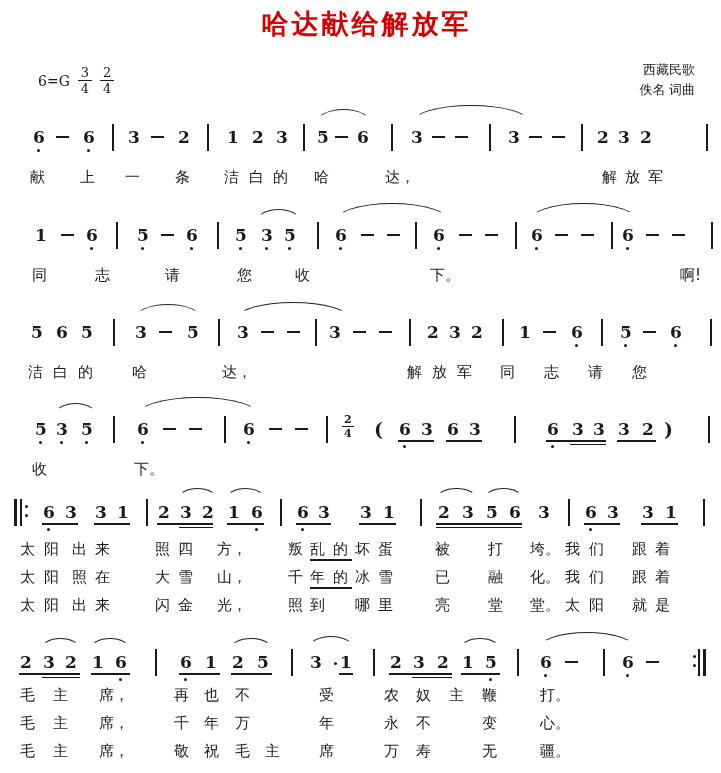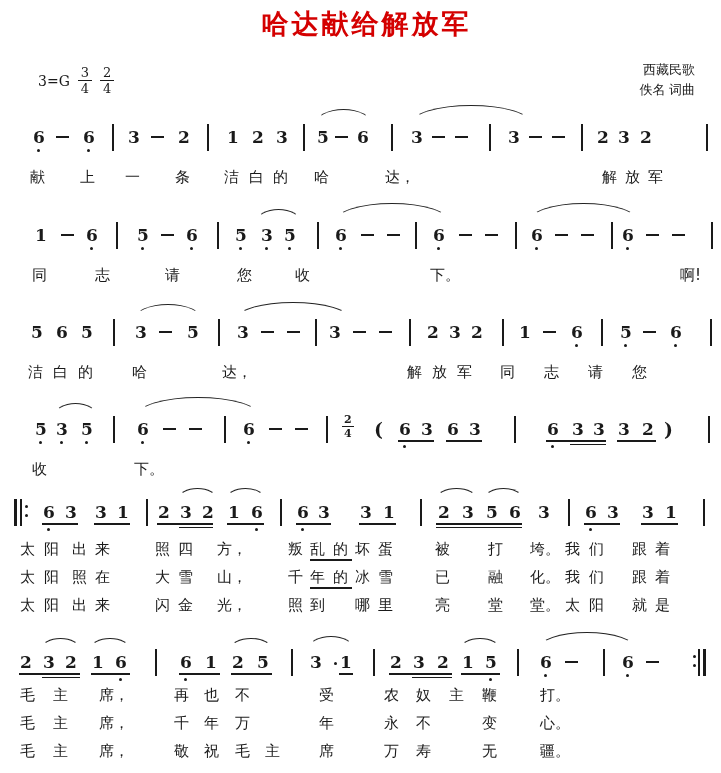--- a/index.html
+++ b/index.html
@@ -32,21 +32,21 @@
   .its .d{display:block;padding-top:1px;}
   .rbar{position:absolute;background:#1a1a1a;}
 </style>
 </head>
 <body>
 
 <div class="sheet">
   <div class="title" style="color: rgb(212, 0, 0);">哈达献给解放军</div>
 
   <div class="keybox">
-    <span>3=G</span>
+    <span>6=G</span>
     <span class="frac">
       <span class="n">3</span>
       <span class="d">4</span>
     </span>
     <span class="frac">
       <span class="n">2</span>
       <span class="d">4</span>
     </span>
   </div>
 

